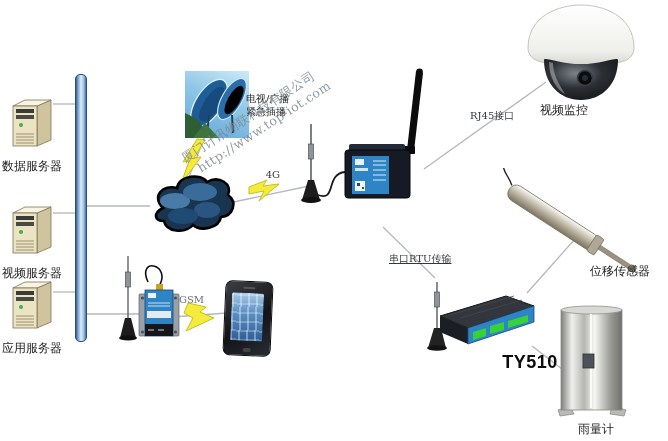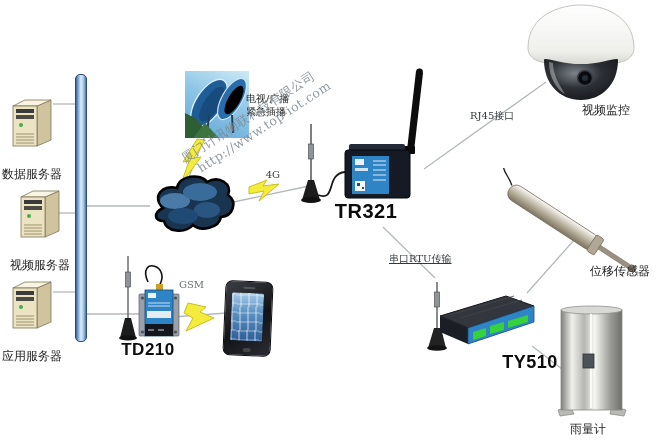--- a/index.html
+++ b/index.html
@@ -5,21 +5,21 @@
   html,body{margin:0;padding:0;background:#ffffff;}
   #stage{position:relative;width:668px;height:441px;background:#ffffff;overflow:hidden;
          font-family:"DejaVu Sans","Liberation Sans",sans-serif;}
   .abs{position:absolute;}
   .cn{font-family:"DejaVu Serif","Liberation Serif",serif;color:#222;}
   .lbl-sm{font-size:10px;line-height:13px;}
   .lbl-md{font-size:12px;line-height:14px;}
   .dev-lbl{font-family:"Liberation Sans","DejaVu Sans",sans-serif;font-weight:700;color:#0c0c0c;
            text-align:center;letter-spacing:0.5px;}
   .server{width:62px;text-align:center;z-index:3;}
-  .server .srv-label{display:block;margin-top:15px;}
+  .server .srv-label{display:block;margin-top:7px;}
   #lines-svg{left:0;top:0;z-index:1;}
   .icon-layer{z-index:2;}
   .txt-layer{z-index:3;}
   #watermark{left:178px;top:152px;width:235px;transform:rotate(-33deg);transform-origin:0 0;
              z-index:5;color:rgba(125,136,146,0.85);font-family:"DejaVu Serif",serif;
              font-size:12.5px;line-height:17px;letter-spacing:0.5px;pointer-events:none;}
   #watermark .wm2{padding-left:8px;}
   #phone{left:224px;top:281px;width:46px;height:73px;background:linear-gradient(145deg,#3c3f45,#121317 55%,#2a2d33);
          border:1px solid #0a0a0c;border-radius:7px;transform:rotate(2.5deg);z-index:2;}
   #phone .screen{position:absolute;left:6px;top:11px;width:32px;height:48px;border-radius:2px;
@@ -79,21 +79,21 @@
       <circle cx="16" cy="33" r="2" fill="#3fae4f"></circle>
       <g stroke="#9c9271" stroke-width="1">
           <line x1="11" y1="42" x2="29" y2="42"></line>
           <line x1="11" y1="45" x2="29" y2="45"></line>
           <line x1="11" y1="48" x2="29" y2="48"></line>
           <line x1="11" y1="51" x2="29" y2="51"></line>
         </g>
     </svg>
     <span class="srv-label cn lbl-md">数据服务器</span>
   </div>
-  <div class="abs server" style="left:1px;top:183px;padding-left:8px;">
+  <div class="abs server" style="left:1px;top:199px;">
     <svg width="54" height="56" viewBox="0 0 54 56">
       <polygon points="32,14 46,8 46,48 32,54" fill="#cfc49d" stroke="#7d7457" stroke-width="0.8"></polygon>
       <polygon points="8,14 20,8 46,8 32,14" fill="#faf5e3" stroke="#7d7457" stroke-width="0.8"></polygon>
       <rect x="8" y="14" width="24" height="40" fill="#ece3c2" stroke="#7d7457" stroke-width="0.8"></rect>
       <rect x="11" y="17" width="18" height="4" fill="#3a3a3a"></rect>
         <rect x="11" y="23" width="18" height="4" fill="#4a4a44"></rect>
       <circle cx="16" cy="33" r="2" fill="#3fae4f"></circle>
       <g stroke="#9c9271" stroke-width="1">
           <line x1="11" y1="42" x2="29" y2="42"></line>
           <line x1="11" y1="45" x2="29" y2="45"></line>
@@ -140,21 +140,21 @@
       <polygon points="0,67 0,42 12,48 26,67" fill="#2e5e34"></polygon>
       <polygon points="8,67 20,52 34,67" fill="#3f7340"></polygon>
     </svg>
   </div>
   <div class="abs txt-layer" style="left:246px;top:92px;width:56px;">
     <div class="cn lbl-sm">电视/广播</div>
     <div class="cn lbl-sm">紧急插播</div>
   </div>
 
   <div class="abs txt-layer cn lbl-sm" style="left:254px;top:168px;width:26px;text-align:right;color:#3a3a3a;">4G</div>
-  <div class="abs txt-layer cn lbl-sm" style="left:179px;top:278px;color:#6a6f73;text-align:right;">GSM</div>
+  <div class="abs txt-layer cn lbl-sm" style="left:179px;top:293px;color:#6a6f73;text-align:right;">GSM</div>
 
   <svg class="abs icon-layer" style="left:293px;top:118px;" width="62" height="86" viewBox="0 0 62 86">
     <line x1="18" y1="6" x2="18" y2="64" stroke="#5a5f63" stroke-width="1.6"></line>
     <rect x="15.5" y="26" width="5" height="15" fill="#8f9499" stroke="#3c3f42" stroke-width="0.6"></rect>
     <polygon points="9,82 27,82 21,62 15,62" fill="#1c1c1c"></polygon>
     <ellipse cx="18" cy="82" rx="10" ry="3" fill="#101010"></ellipse>
     <path d="M25,77 C44,84 32,56 52,54" stroke="#16181a" stroke-width="1.8" fill="none"></path>
   </svg>
 
   <svg class="abs icon-layer" style="left:343px;top:60px;" width="88" height="142" viewBox="0 0 88 142">
@@ -170,42 +170,41 @@
         <line x1="30" y1="105" x2="43" y2="105"></line>
         <line x1="30" y1="110" x2="43" y2="110"></line>
         <line x1="30" y1="115" x2="43" y2="115"></line>
         <line x1="30" y1="120" x2="43" y2="120"></line>
       </g>
     <rect x="12" y="108" width="13" height="3" fill="#cfe4f4"></rect>
     <rect x="12" y="121" width="10" height="10" fill="#f4f8fb"></rect>
     <rect x="14" y="123" width="3" height="3" fill="#1d4f7c"></rect>
       <rect x="19" y="127" width="2" height="2" fill="#1d4f7c"></rect>
   </svg>
-  <div class="abs txt-layer dev-lbl" style="left:330px;top:200px;width:72px;font-size:20px;">TR321</div>
 
   <svg class="abs icon-layer" style="left:519px;top:2px;" width="124" height="104" viewBox="0 0 124 104">
     <defs>
       <linearGradient id="camBase" x1="0" y1="0" x2="0" y2="1">
         <stop offset="0" stop-color="#ffffff"></stop>
           <stop offset="0.75" stop-color="#efefec"></stop>
           <stop offset="1" stop-color="#d2d2cc"></stop>
       </linearGradient>
       <radialGradient id="camDome" cx="0.42" cy="0.35" r="0.8">
         <stop offset="0" stop-color="#7d828a"></stop>
           <stop offset="0.45" stop-color="#2c2f35"></stop>
           <stop offset="1" stop-color="#101114"></stop>
       </radialGradient>
     </defs>
     <path d="M9,46 C9,13 41,3 62,3 C83,3 115,13 115,46 C115,52 111,57 105,59 C80,67 44,67 19,59 C13,57 9,52 9,46 Z" fill="url(#camBase)" stroke="#c4c4be" stroke-width="1"></path>
     <path d="M25,58 C25,82 41,98 62,98 C83,98 99,82 99,58 C99,54 84,62 62,62 C40,62 25,54 25,58 Z" fill="url(#camDome)"></path>
     <path d="M30,60 C30,76 38,88 46,92 C38,80 34,70 34,61 Z" fill="rgba(255,255,255,0.35)"></path>
     <circle cx="66" cy="76" r="7.5" fill="#0a0b0d" stroke="#3a3e44" stroke-width="1.5"></circle>
     <circle cx="66" cy="76" r="3" fill="#232d36"></circle>
   </svg>
-  <div class="abs txt-layer cn lbl-md" style="left:576px;top:103px;width:60px;text-align:center;">视频监控</div>
+  <div class="abs txt-layer cn lbl-md" style="left:534px;top:103px;width:60px;text-align:center;">视频监控</div>
   <div class="abs txt-layer cn lbl-sm" style="left:470px;top:109px;color:#33383c;">RJ45接口</div>
 
   <div class="abs txt-layer cn lbl-sm" style="left:389px;top:252px;color:#33383c;text-decoration:underline;">串口RTU传输</div>
 
   <svg class="abs icon-layer" style="left:420px;top:270px;" width="130" height="84" viewBox="0 0 130 84">
     <line x1="17" y1="12" x2="17" y2="62" stroke="#6a6f73" stroke-width="1.6"></line>
     <rect x="14.5" y="22" width="5" height="15" fill="#8f9499" stroke="#3c3f42" stroke-width="0.6"></rect>
     <polygon points="8,78 26,78 21,58 14,58" fill="#222222"></polygon>
     <ellipse cx="17" cy="78" rx="10" ry="2.8" fill="#141414"></ellipse>
     <polygon points="20,46 86,26 114,36 48,58" fill="#33363d" stroke="#15171c" stroke-width="1"></polygon>
@@ -253,21 +252,21 @@
           <stop offset="1" stop-color="#6f6f6c"></stop>
       </linearGradient>
     </defs>
     <polygon points="6,108 18,104 22,112 8,114" fill="#b9b9b5" stroke="#83837f" stroke-width="0.7"></polygon>
     <polygon points="74,108 60,104 58,112 72,114" fill="#b9b9b5" stroke="#83837f" stroke-width="0.7"></polygon>
     <rect x="9" y="8" width="61" height="100" fill="url(#cyl)" stroke="#8a8a86" stroke-width="0.8"></rect>
     <ellipse cx="39.5" cy="8" rx="30.5" ry="4" fill="#d8d8d4" stroke="#909090" stroke-width="0.8"></ellipse>
     <line x1="39" y1="12" x2="39" y2="106" stroke="#fafaf8" stroke-width="2"></line>
     <rect x="31" y="52" width="11" height="14" fill="#4c5258" stroke="#2e3236" stroke-width="0.8"></rect>
   </svg>
-  <div class="abs txt-layer cn lbl-md" style="left:570px;top:422px;width:52px;text-align:left;">雨量计</div>
+  <div class="abs txt-layer cn lbl-md" style="left:570px;top:422px;width:52px;text-align:center;">雨量计</div>
 
   <svg class="abs icon-layer" style="left:112px;top:248px;" width="72" height="96" viewBox="0 0 72 96">
     <line x1="16" y1="8" x2="16" y2="80" stroke="#6a6f73" stroke-width="1.5"></line>
     <rect x="13.5" y="24" width="5" height="15" fill="#8f9499" stroke="#3c3f42" stroke-width="0.6"></rect>
     <polygon points="8,90 24,90 19,70 13,70" fill="#1c1c1c"></polygon>
     <ellipse cx="16" cy="90" rx="9" ry="2.6" fill="#101010"></ellipse>
     <path d="M46,40 C62,16 24,8 36,34" stroke="#111" stroke-width="1.6" fill="none"></path>
     <rect x="44" y="36" width="7" height="6" fill="#c9a227"></rect>
     <rect x="27" y="46" width="7" height="42" rx="1" fill="#9aa0a8" stroke="#5d636b" stroke-width="0.7"></rect>
     <circle cx="30.5" cy="50" r="1.6" fill="#4c5157"></circle>
@@ -281,21 +280,20 @@
         <line x1="36" y1="55" x2="58" y2="55"></line>
         <line x1="36" y1="58" x2="58" y2="58"></line>
       </g>
     <rect x="35" y="63" width="24" height="7" fill="#e3ecf3"></rect>
     <rect x="33" y="76" width="28" height="12" fill="#14161c"></rect>
     <g stroke="#cfd6dd" stroke-width="1">
         <line x1="36" y1="82" x2="42" y2="82"></line>
         <line x1="46" y1="82" x2="52" y2="82"></line>
       </g>
   </svg>
-  <div class="abs txt-layer dev-lbl" style="left:116px;top:340px;width:64px;font-size:17px;">TD210</div>
 
   <div id="phone" class="abs">
     <div class="speaker"></div>
     <div class="screen"></div>
     <div class="homebtn"></div>
   </div>
 
 </div>
 
 </body></html>

